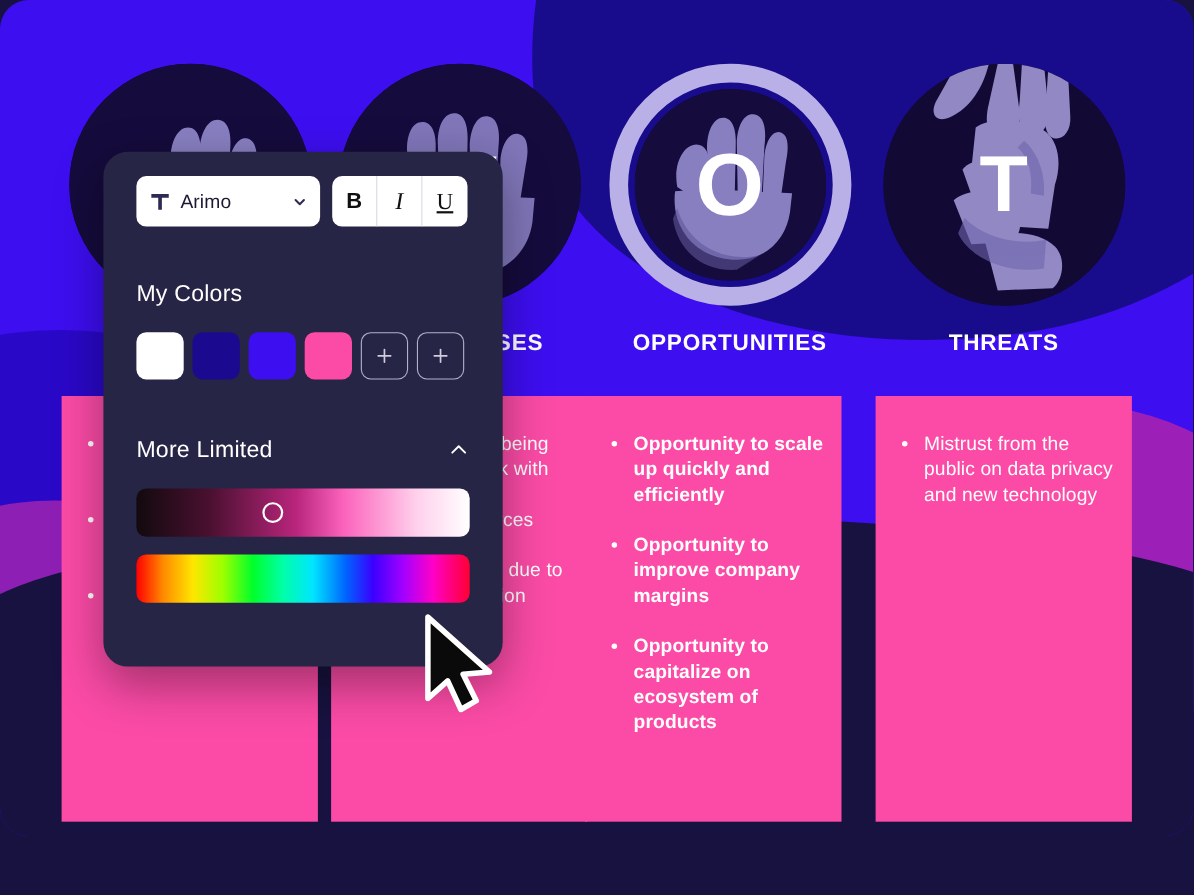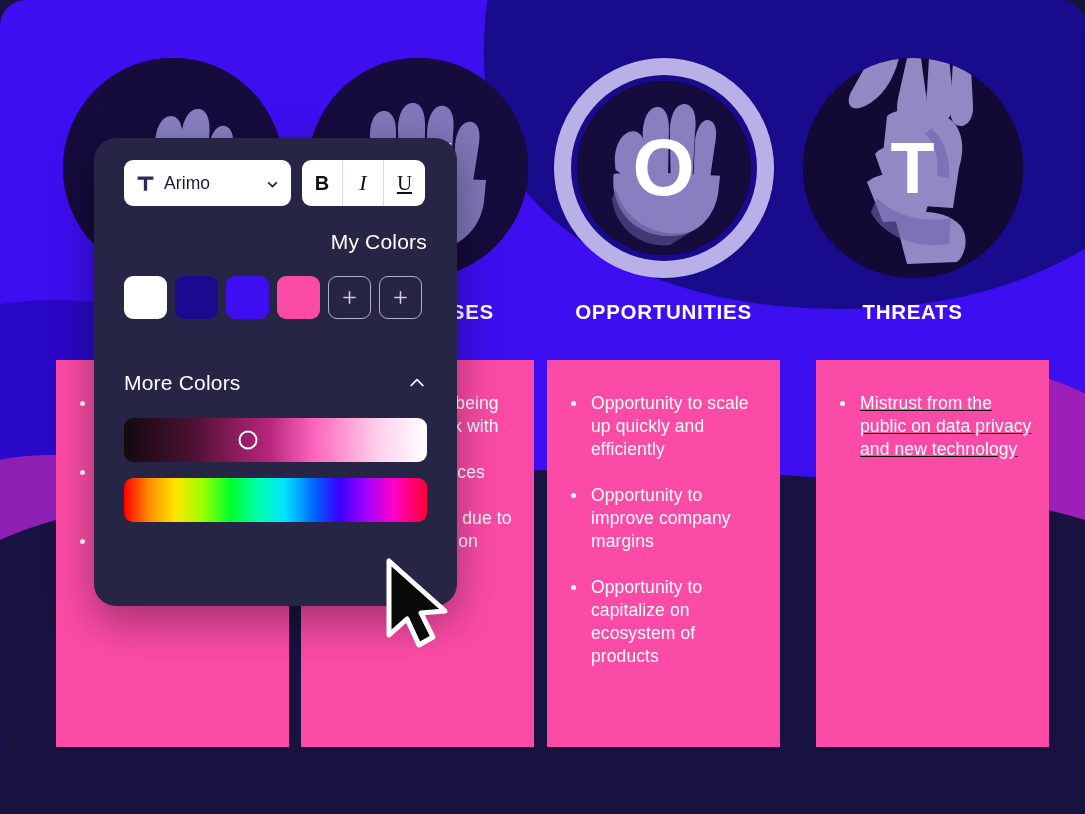--- a/index.html
+++ b/index.html
@@ -128,22 +128,22 @@
   .card {
     position: absolute;
     top: 360px;
     width: 233px;
     height: 387px;
     background: #fb4ba6;
     padding: 32px 16px 20px 18px;
   }
   .card-0 { left: 56px; }
   .card-1 { left: 301px; }
-  .card-2 { left: 547px; }
-  .card-3 { left: 816px; text-decoration: underline; }
+  .card-2 { left: 532px; font-weight: bold; }
+  .card-3 { left: 796px; }
 
   .bullets { list-style: none; }
   .bullets li {
     position: relative;
     padding-left: 26px;
     margin-bottom: 23px;
     color: #ffffff;
     font-size: 17.5px;
     line-height: 23px;
     letter-spacing: 0.1px;
@@ -222,21 +222,21 @@
   .bui-btn:last-child { border-right: none; }
   .bui-b { font-weight: 700; font-family: "Liberation Sans", sans-serif; }
   .bui-i { font-style: italic; font-family: "Liberation Serif", serif; font-size: 22px; }
   .bui-u { text-decoration: underline; font-family: "Liberation Serif", serif; font-size: 21px; }
 
   .section-label {
     color: #ffffff;
     font-size: 21px;
     letter-spacing: 0.2px;
   }
-  .label-mycolors { margin-top: 24px; text-align: right; }
+  .label-mycolors { margin-top: 50px; }
 
   .swatch-row {
     display: flex;
     gap: 8px;
     margin-top: 22px;
   }
   .swatch {
     width: 43px; height: 43px;
     border-radius: 9px;
     cursor: pointer;
@@ -487,21 +487,21 @@
         <span class="plus">
           <svg viewBox="0 0 24 24" fill="none" stroke="currentColor" stroke-width="2.2" stroke-linecap="round">
               <line x1="12" y1="4" x2="12" y2="20"></line>
               <line x1="4" y1="12" x2="20" y2="12"></line>
             </svg>
         </span>
       </div>
     </div>
 
     <div class="more-row">
-      <span class="section-label">More Colors</span>
+      <span class="section-label">More Limited</span>
       <span class="caret-up">
         <svg viewBox="0 0 24 24" fill="none" stroke="currentColor" stroke-width="2.1" stroke-linecap="round" stroke-linejoin="round">
             <polyline points="5,15 12,8 19,15"></polyline>
           </svg>
       </span>
     </div>
 
     <div class="slider slider-value">
       <div class="knob" id="knob-value" style="left: 41%;"></div>
     </div>

